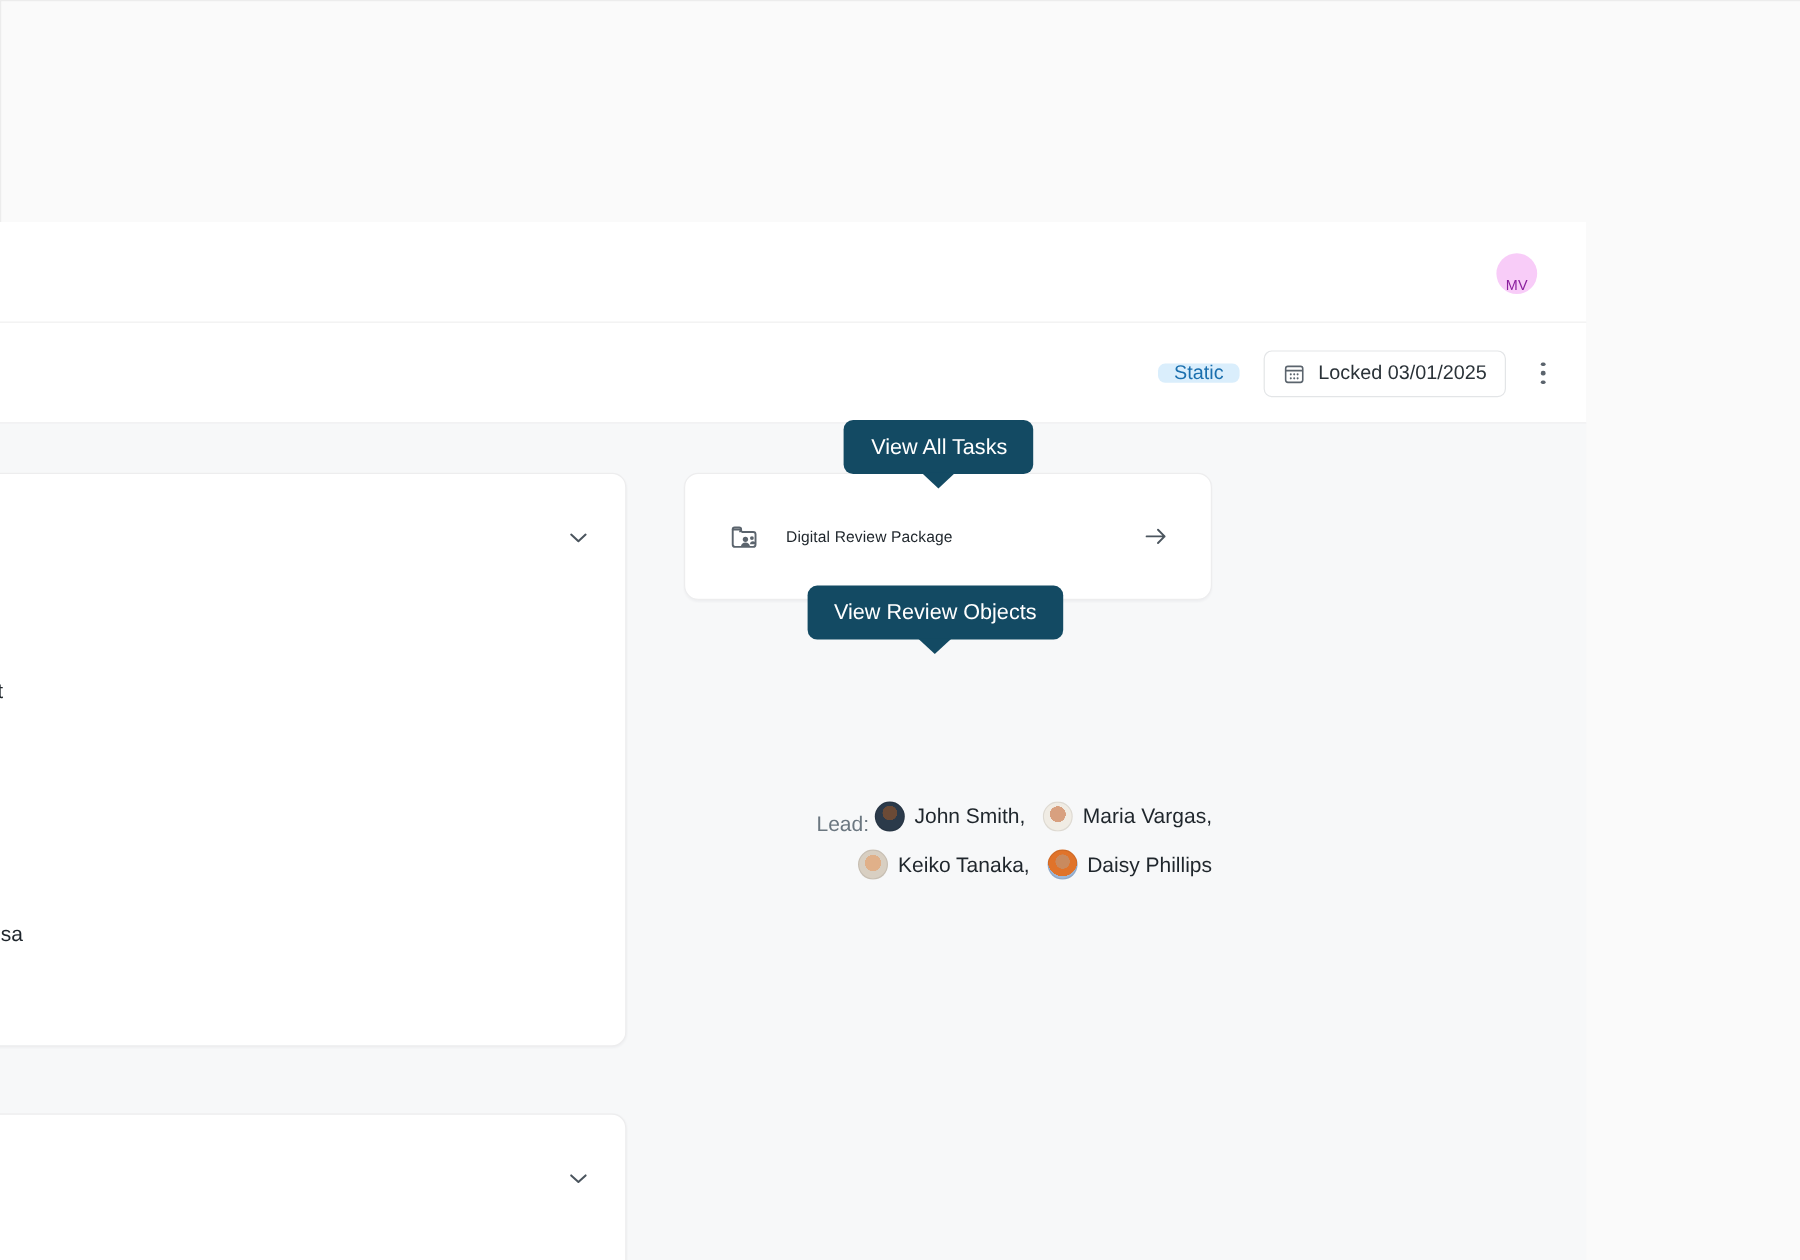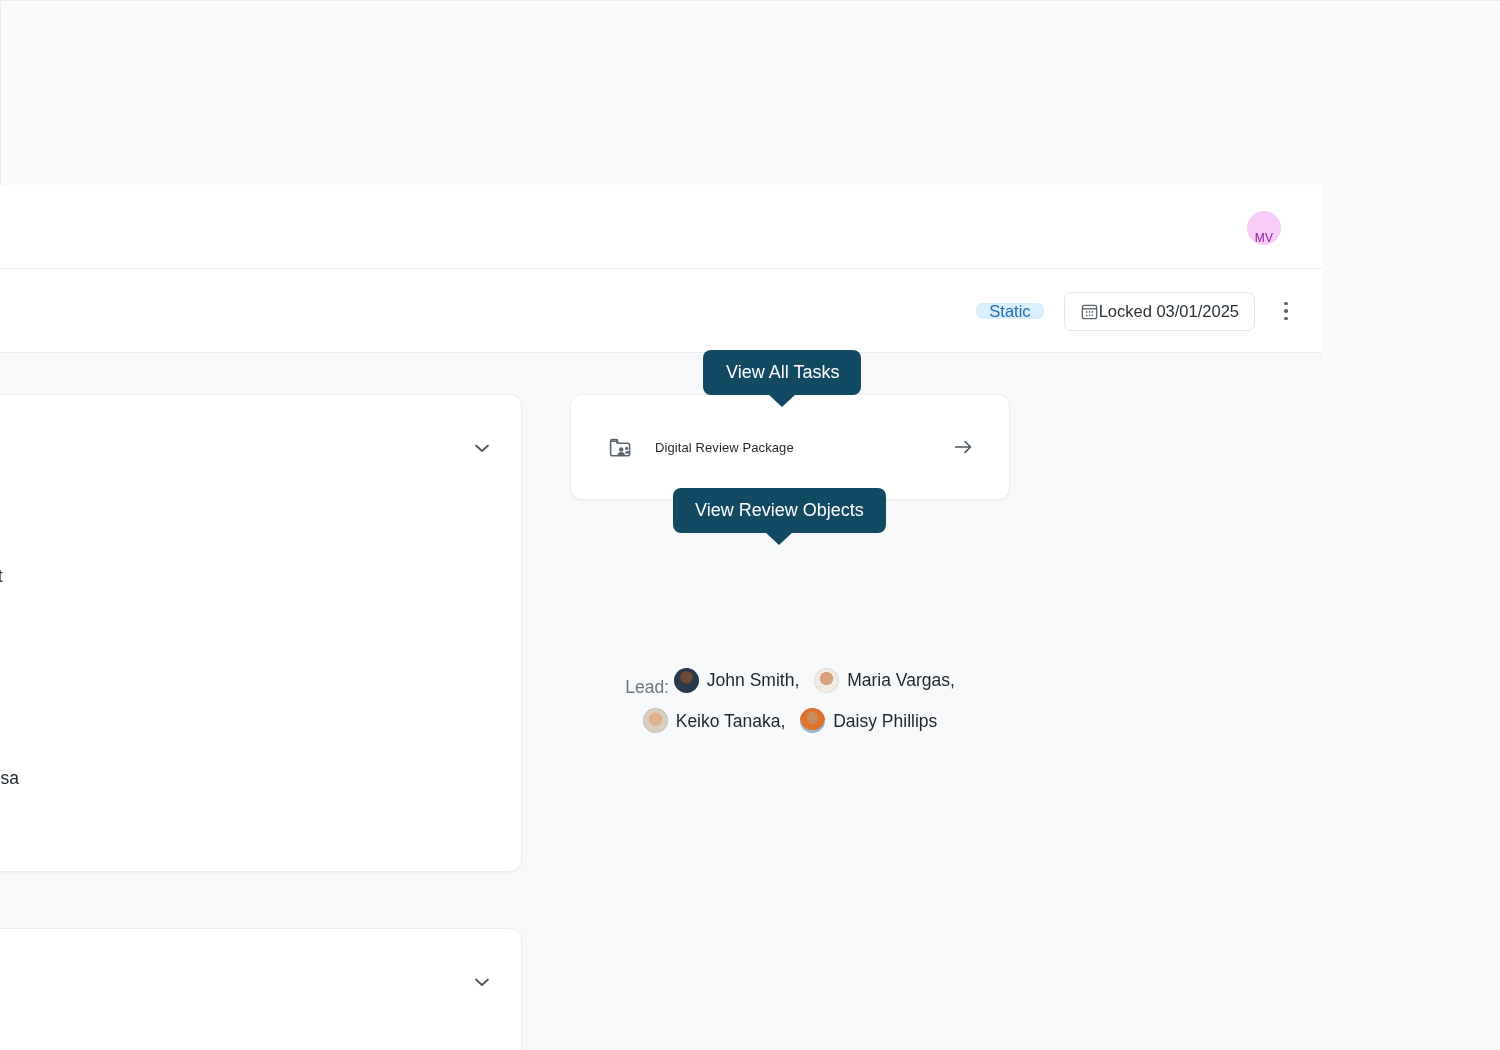--- a/index.html
+++ b/index.html
@@ -51,21 +51,21 @@
     position: absolute; right: 23px; top: 0; height: 84px;
     display: flex; align-items: center; gap: 20px;
   }
   .chip-static {
     background: #daeefc; color: #1a6fae;
     font-size: 16.5px; font-weight: 500;
     padding: 0 13px; border-radius: 6px;
     line-height: 1;
   }
   .chip-date {
-    display: flex; align-items: center; 
+    display: flex; align-items: center; gap: 11px;
     border: 1px solid #e3e5e7; border-radius: 7px;
     background: #fff;
     padding: 9px 15px;
     font-size: 16.5px; color: #2a3238;
     line-height: 1;
   }
   .chip-date svg { display: block; }
   .kebab {
     width: 26px; height: 34px;
     display: flex; flex-direction: column; align-items: center; justify-content: center; gap: 4px;
@@ -134,21 +134,21 @@
     border-left: 14px solid transparent;
     border-right: 14px solid transparent;
     border-top: 13px solid #134a63;
   }
   .tip-1 { left: 923px; top: -3px; padding-left: 23px; }
   .tip-2 { left: 893px; top: 135px; }
 
   
   .lead {
     position: absolute; left: 790px; top: 310px; width: 440px;
-    text-align: center;
+    text-align: right;
     font-size: 17.5px; color: #1f262c; line-height: 34px;
   }
   .lead .lead-label { color: #6b7780; }
   .lead .person { display: inline-flex; align-items: center; white-space: nowrap; }
   .lead .av {
     width: 25px; height: 25px; border-radius: 50%;
     display: inline-block; margin-right: 8px;
     vertical-align: middle;
     background-size: cover;
   }

